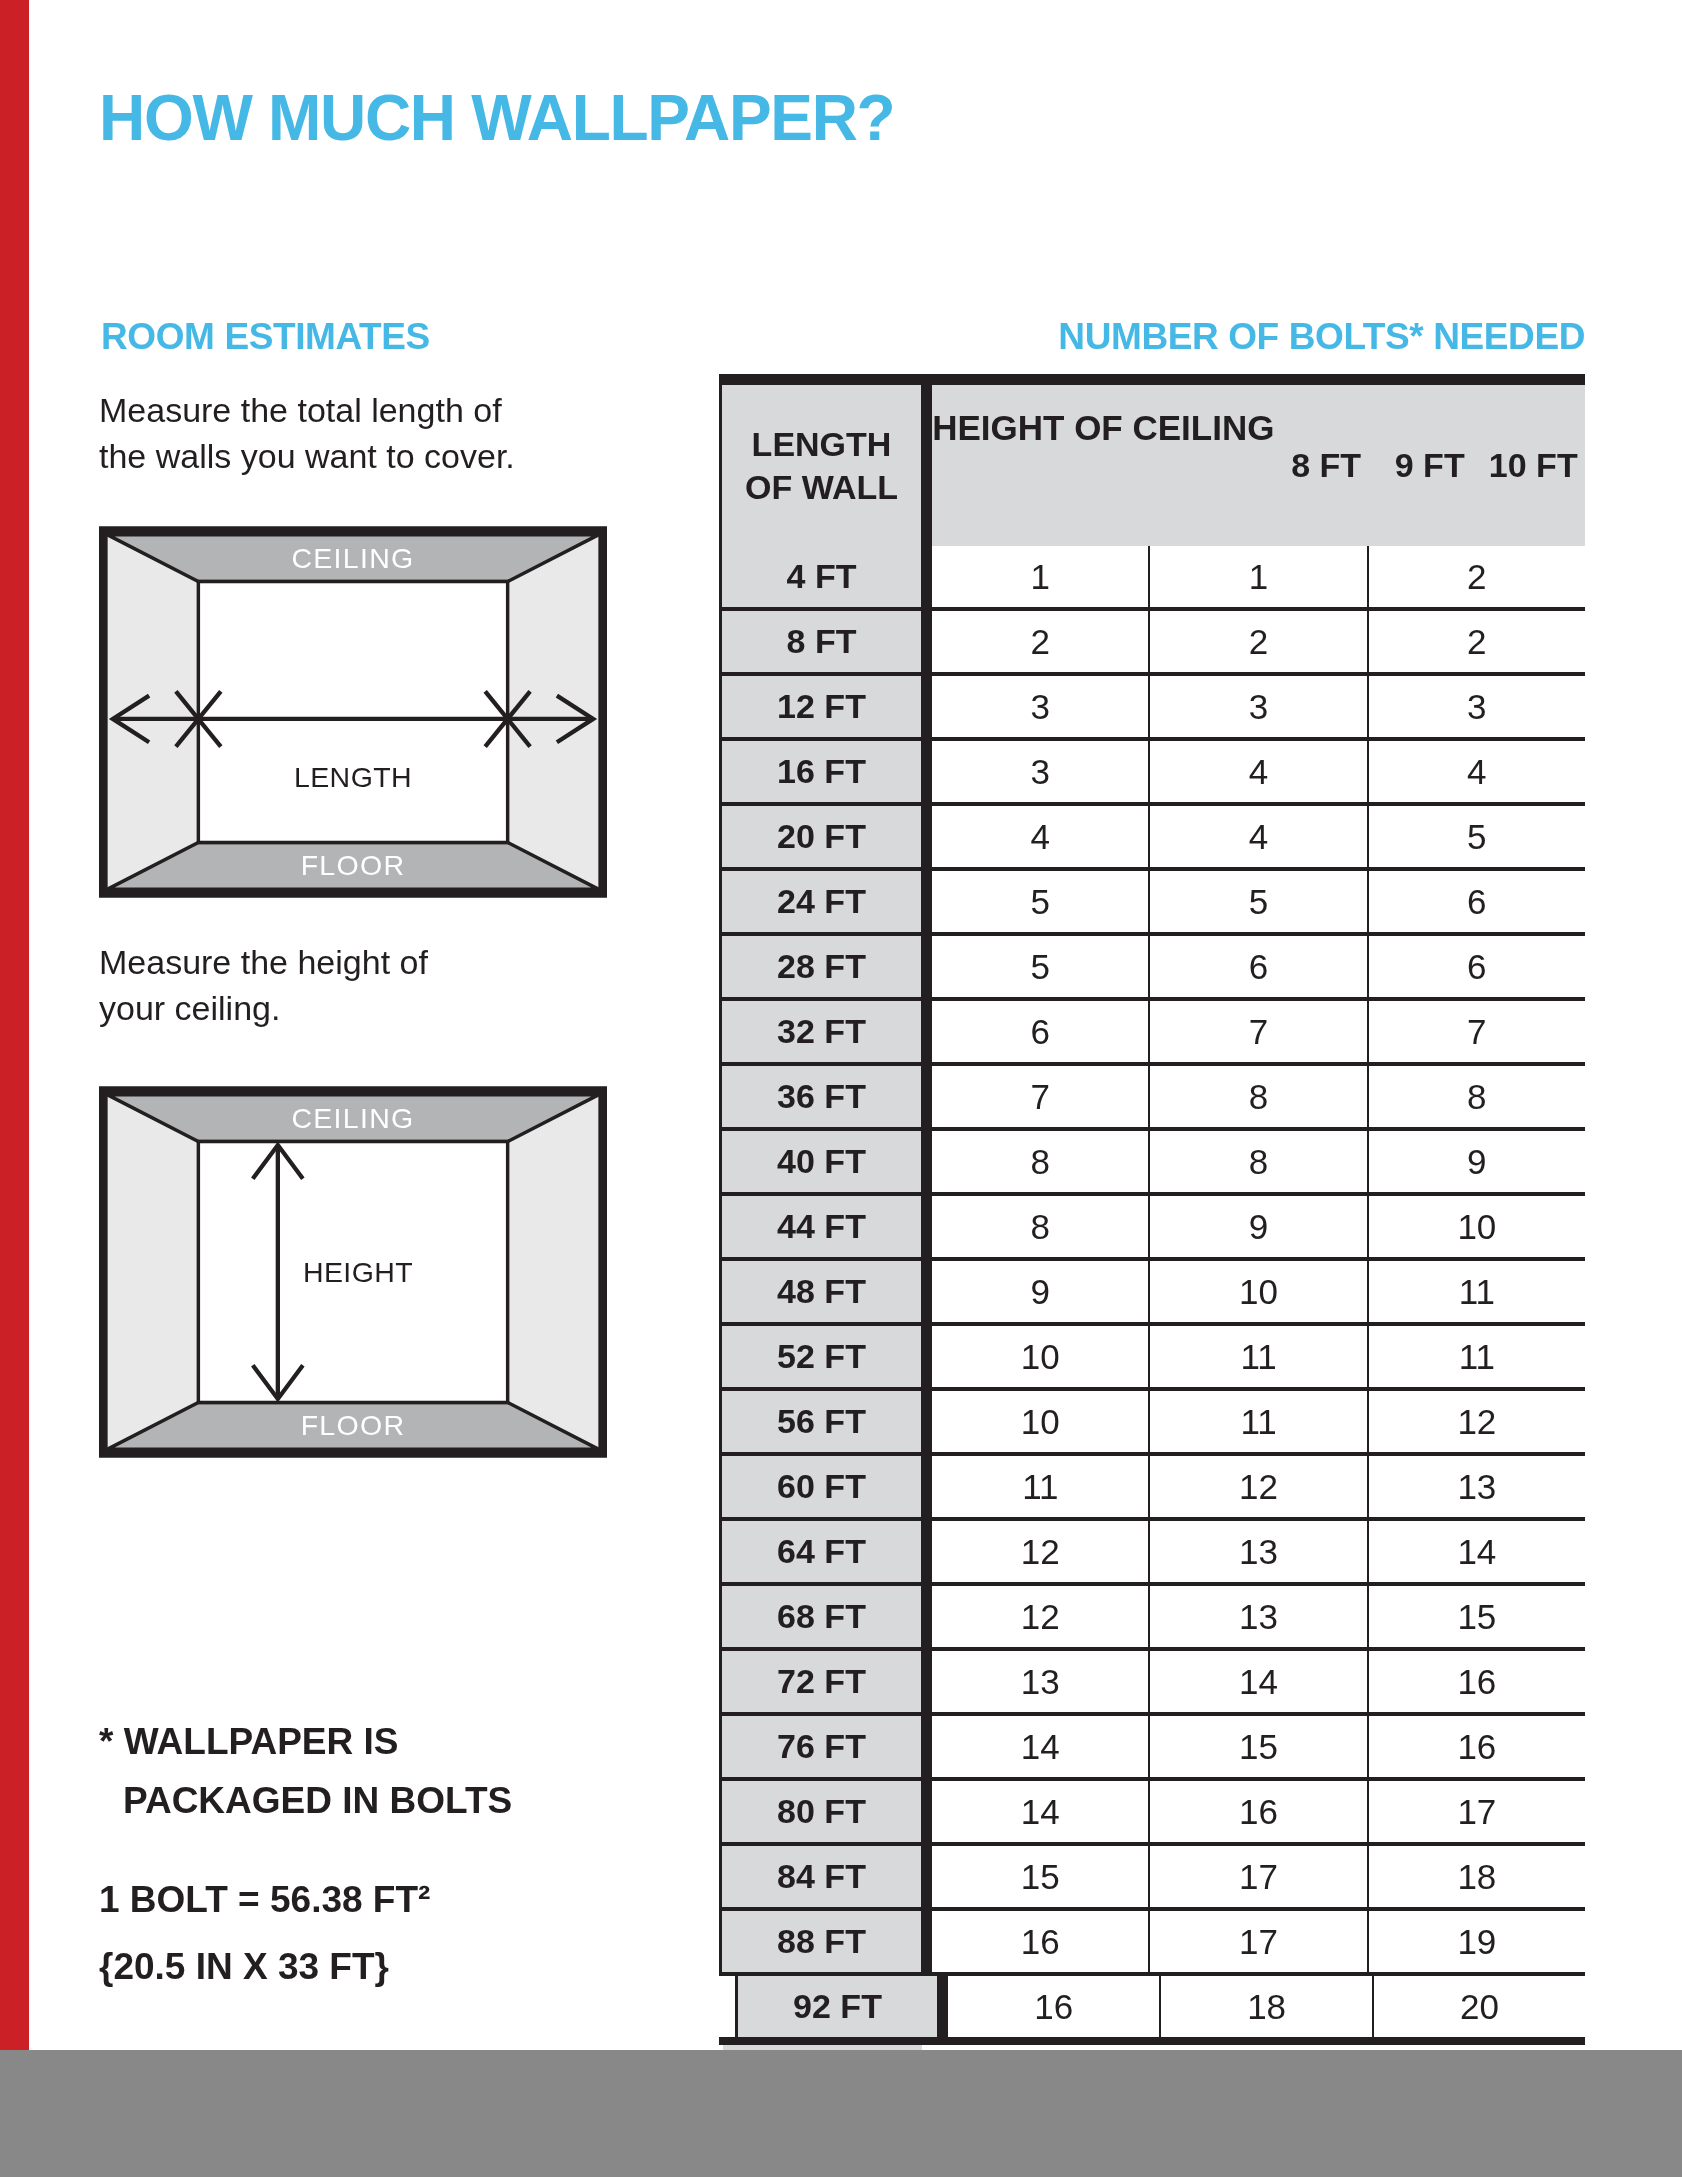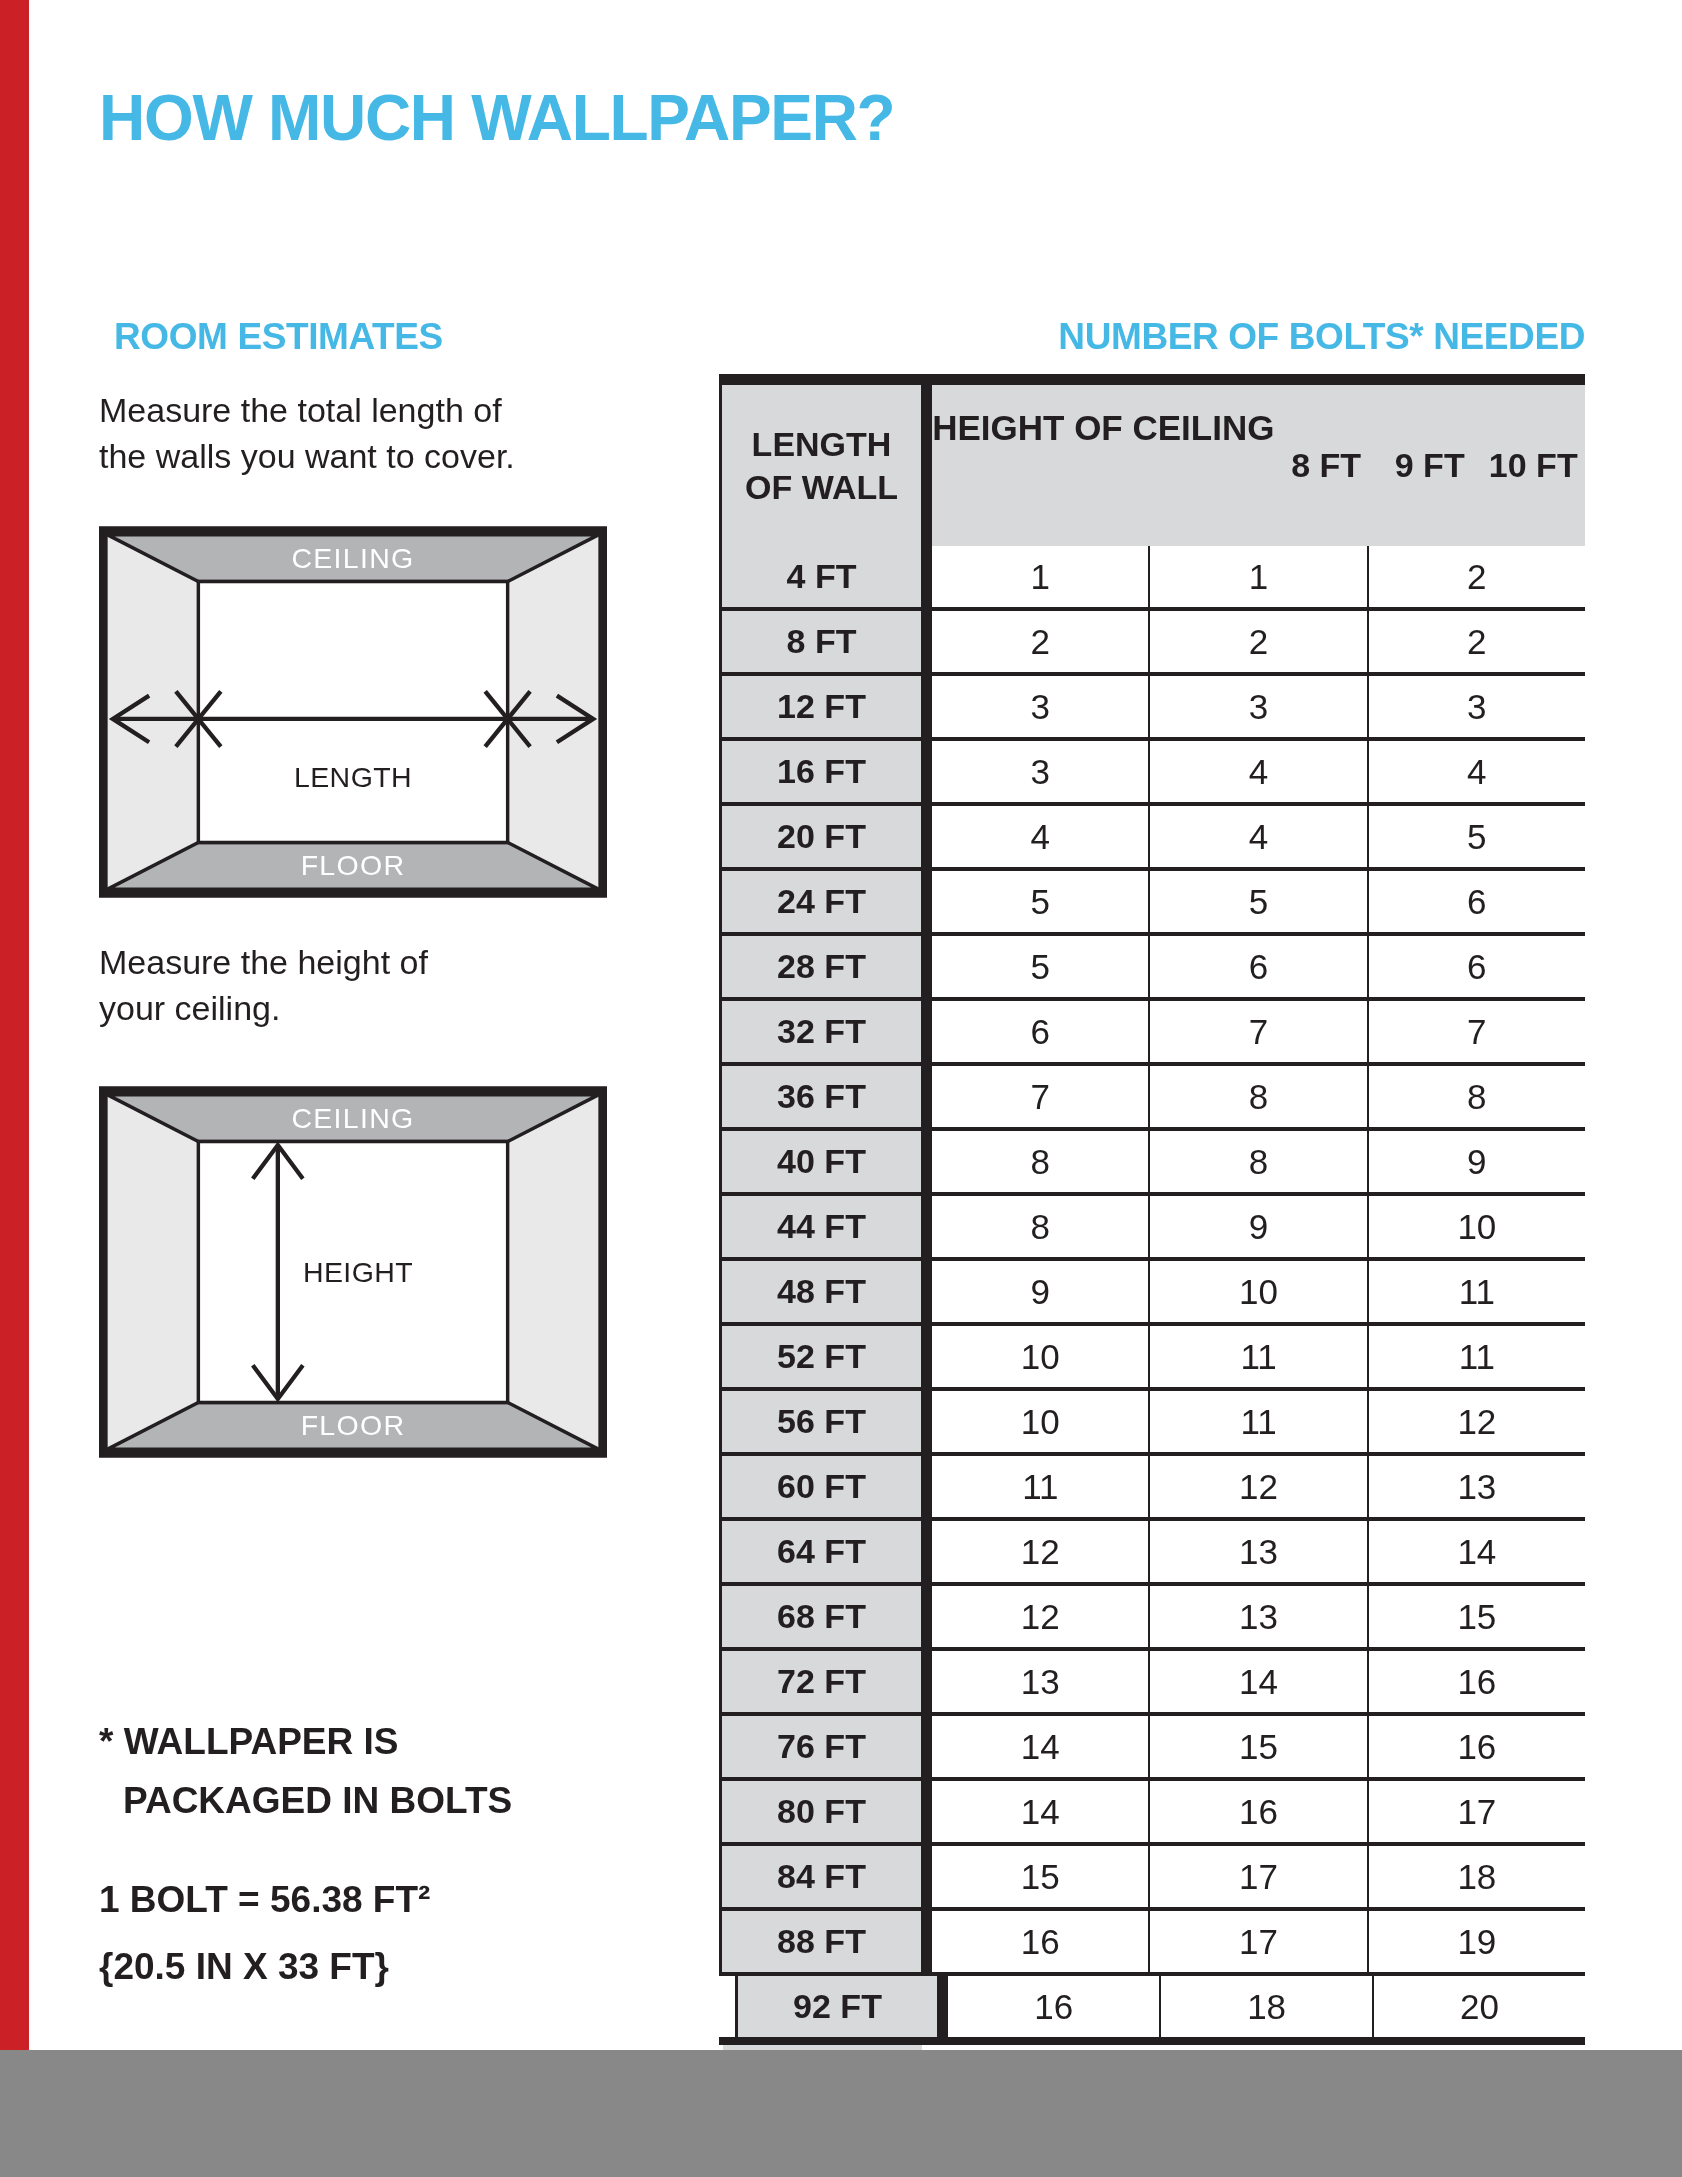--- a/index.html
+++ b/index.html
@@ -23,21 +23,21 @@
   .red-bar{position:absolute;left:0;top:0;width:28.5px;height:2177px;background:var(--red);}
   .title{
     position:absolute;left:99px;top:81px;
     font-size:64px;font-weight:bold;letter-spacing:-1.3px;
     color:var(--blue);white-space:nowrap;
   }
   .section-heading{
     position:absolute;font-size:37px;font-weight:bold;color:var(--blue);
     letter-spacing:-0.4px;white-space:nowrap;
   }
-  #room-estimates-heading{left:114px;top:316px;}
+  #room-estimates-heading{left:101px;top:316px;}
   #bolts-needed-heading{left:719px;top:316px;width:866px;text-align:right;}
   .para{
     position:absolute;left:99px;
     font-size:34px;line-height:46px;white-space:pre-line;
   }
   #para-length{top:387px;}
   #para-height{top:939px;}
   #para-chart{top:1492px;}
   .footnote{
     position:absolute;left:99px;top:1712px;

